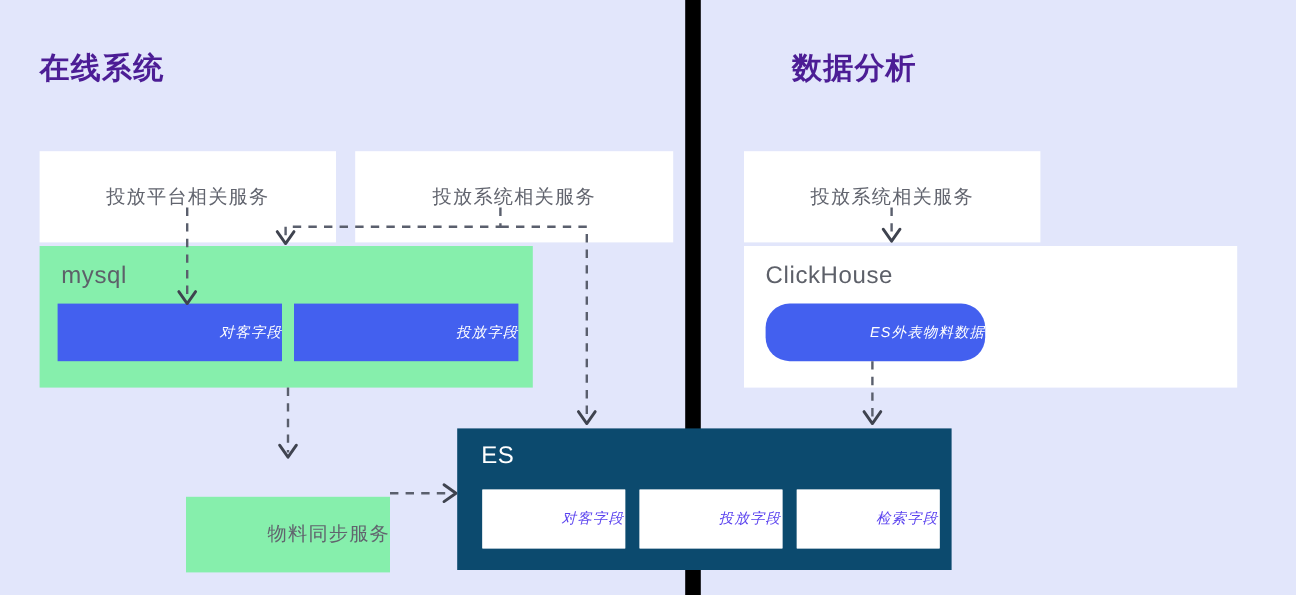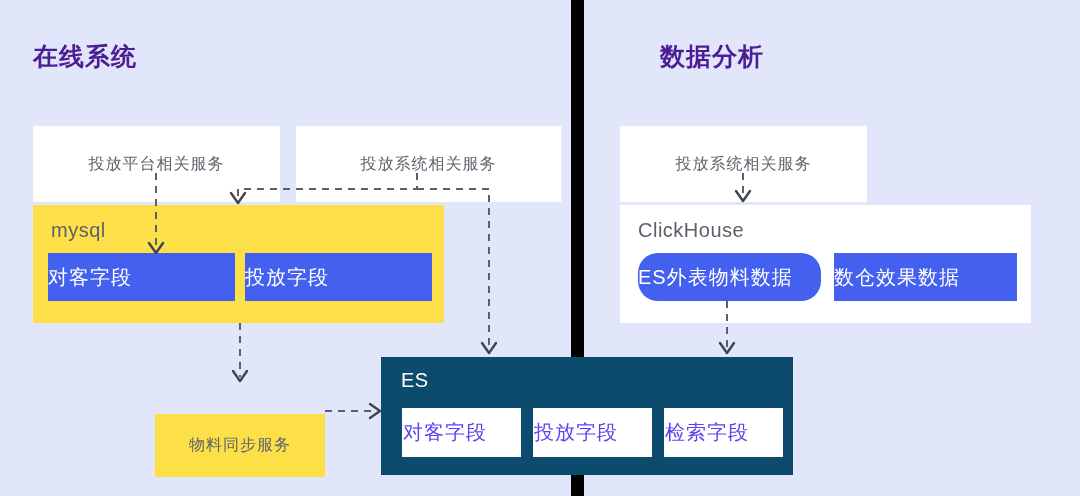--- a/index.html
+++ b/index.html
@@ -30,21 +30,21 @@
     font-weight: bold;
     color: #4c1d95;
     letter-spacing: 1px;
     white-space: nowrap;
   }
   #title-left  { left: 33px;  top: 40px; }
   #title-right { left: 620px; top: 40px; margin-left: 40px; }
 
   .card {
     position: absolute;
-    background: #fde047;
+    background: #86efac;
     box-sizing: border-box;
   }
   .card-white {
     background: #ffffff;
   }
   .card-label-center {
     display: flex;
     align-items: center;
     justify-content: center;
     font-size: 16px;
@@ -59,23 +59,24 @@
     font-size: 20px;
     color: #5d6069;
     letter-spacing: 0.5px;
     white-space: nowrap;
   }
   .chip {
     position: absolute;
     box-sizing: border-box;
     display: flex;
     align-items: center;
-    justify-content: flex-start;
-    font-size: 20px;
+    justify-content: flex-end;
+    font-size: 12px;
     letter-spacing: 1px;
+    font-style: italic;
   }
   .chip-blue {
     background: #4360ef;
     color: #ffffff;
   }
   .chip-white {
     background: #ffffff;
     color: #5b43ef;
     border: 1px solid #ffffff;
   }
@@ -134,36 +135,33 @@
   <div class="card" style="left:33px; top:205px; width:411px; height:118px;">
     <div class="container-title">mysql</div>
     <div class="chip chip-blue" style="left:15px; top:48px; width:187px; height:48px;">
       <span>对客字段</span>
     </div>
     <div class="chip chip-blue" style="left:212px; top:48px; width:187px; height:48px;">
       <span>投放字段</span>
     </div>
   </div>
 
-  <div class="card card-label-center" style="left:155px; top:385px; width:170px; height:63px;">
+  <div class="card card-label-center" style="left:155px; top:385px; width:170px; height:63px;justify-content:flex-end;">
     <span>物料同步服务</span>
   </div>
 
   <div class="card card-white card-label-center" style="left:620px; top:97px; width:247px; height:76px;">
     <span>投放系统相关服务</span>
   </div>
 
   <div class="card card-white" style="left:620px; top:205px; width:411px; height:118px;">
     <div class="container-title">ClickHouse</div>
     <div class="chip chip-blue" style="left:18px; top:48px; width:183px; height:48px;border-radius:20px;">
       <span>ES外表物料数据</span>
     </div>
-    <div class="chip chip-blue" style="left:214px; top:48px; width:183px; height:48px;">
-      <span>数仓效果数据</span>
-    </div>
   </div>
 
   <div class="divider"></div>
 
   <div class="es-box" style="left:381px; top:357px; width:412px; height:118px;">
     <div class="es-title">ES</div>
     <div class="chip chip-white" style="left:21px; top:51px; width:119px; height:49px;">
       <span>对客字段</span>
     </div>
     <div class="chip chip-white" style="left:152px; top:51px; width:119px; height:49px;">

